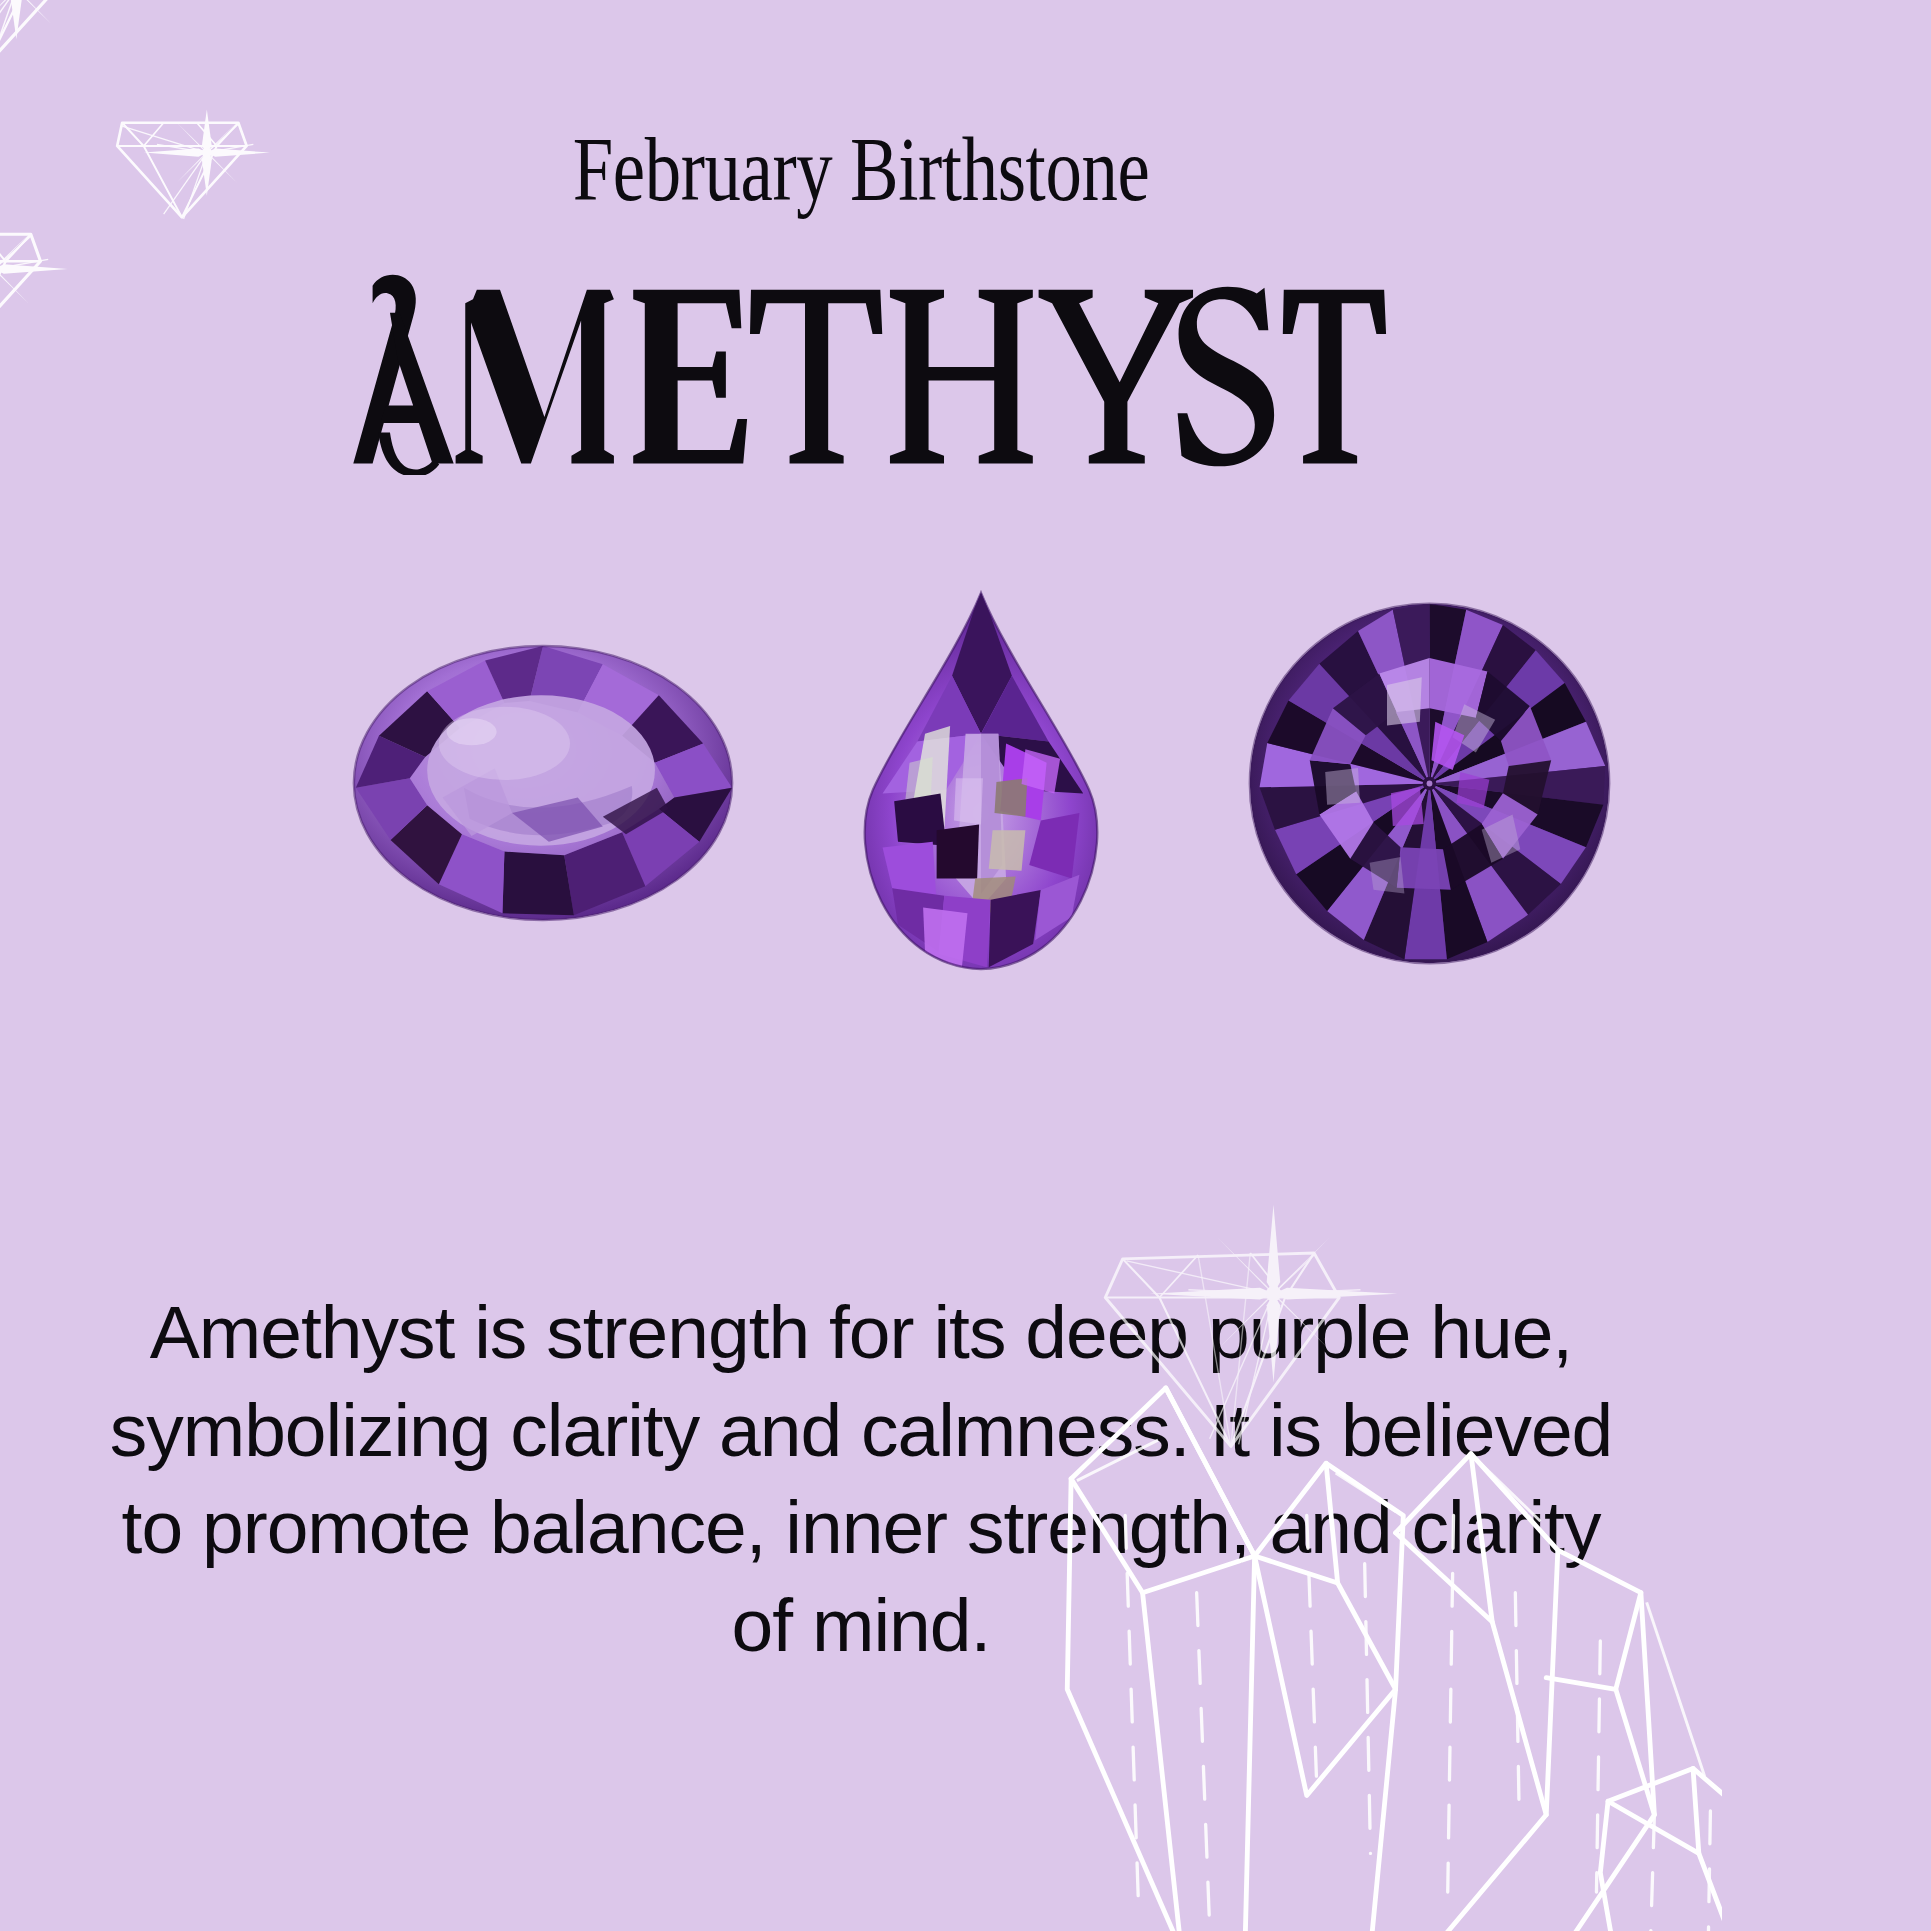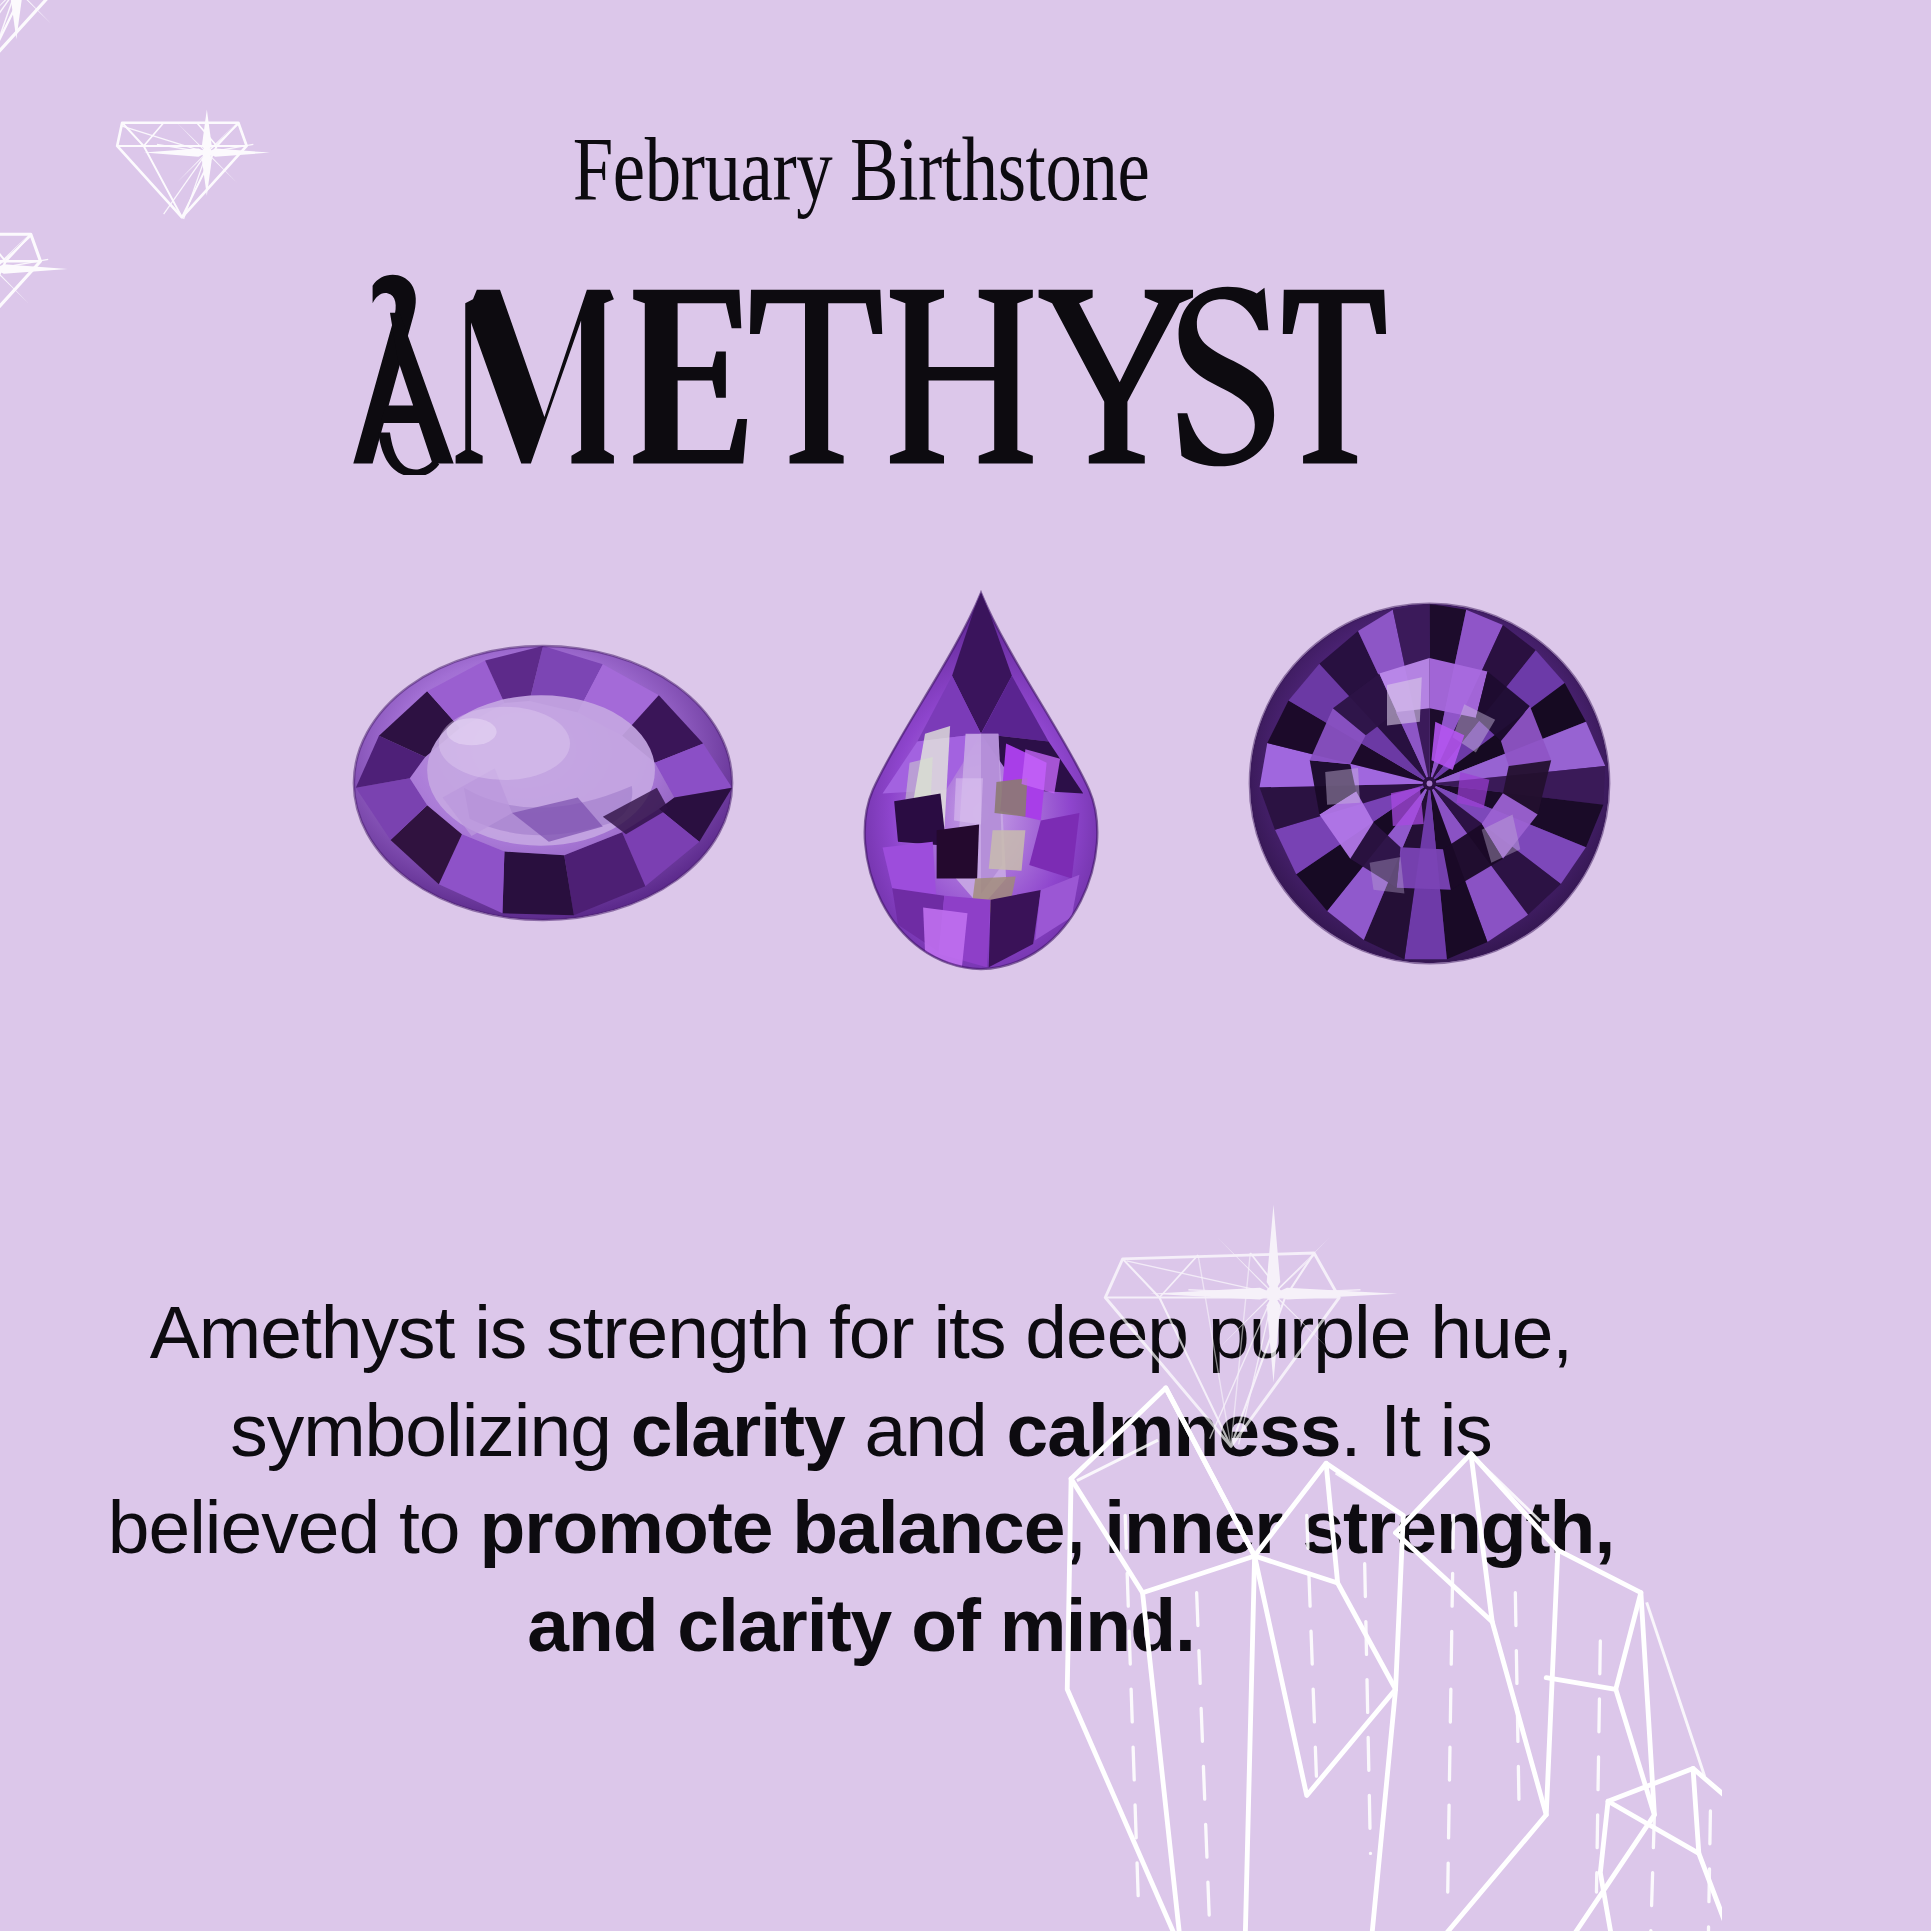--- a/index.html
+++ b/index.html
@@ -57,21 +57,21 @@
   
   #body-copy{
     position:absolute;left:106px;right:106px;top:1284px;
     text-align:center;
     font-family:"Liberation Sans",sans-serif;
     font-size:75px;
     line-height:1.30;
     color:#0d0b10;
     letter-spacing:-1px;
   }
-  #body-copy b{font-weight:700;}
+  #body-copy b{font-weight:400;}
 </style>
 </head>
 <body style="background: rgb(220, 199, 234);">
 
 <div id="poster">
 
   <svg class="deco" id="deco-topleft" viewBox="0 0 520 640">
     <defs>
       <g id="sparkdia">
 

